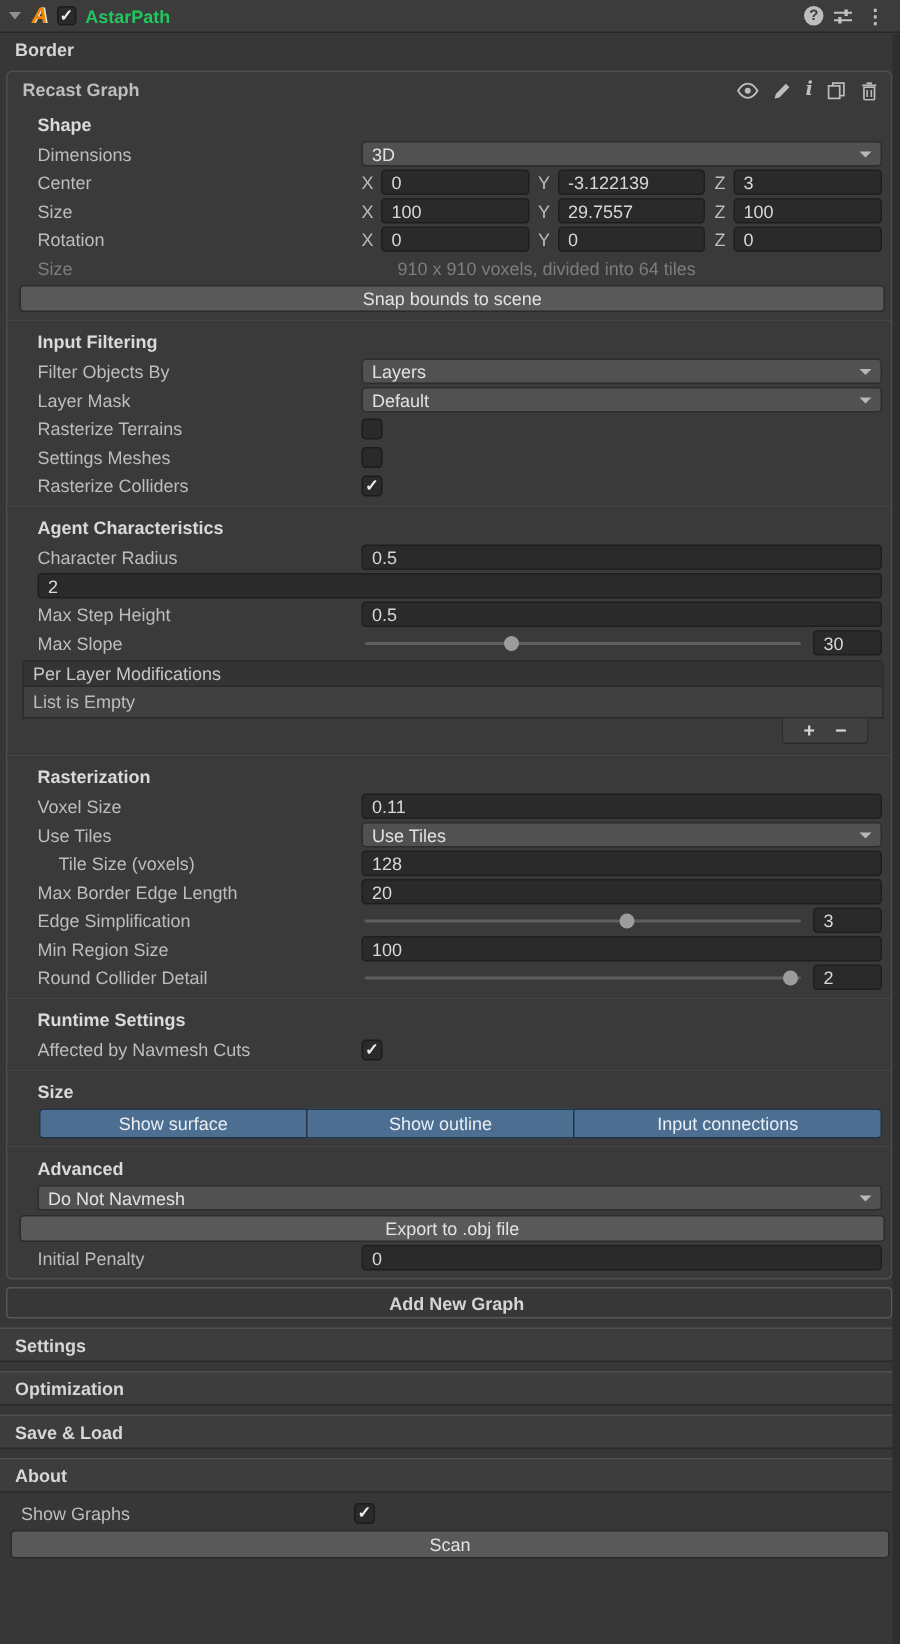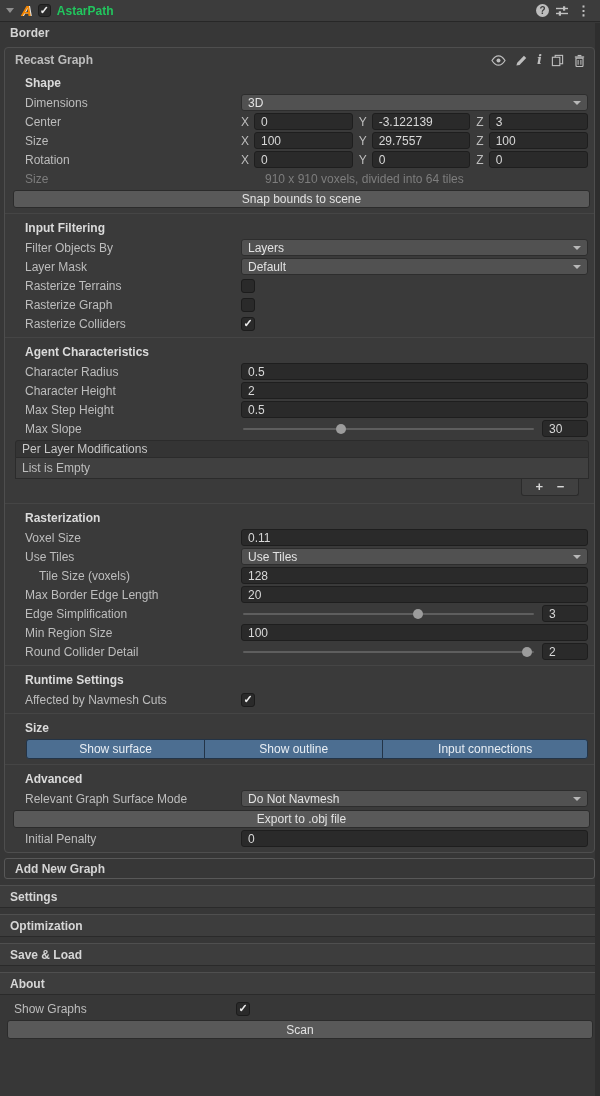--- a/index.html
+++ b/index.html
@@ -159,21 +159,21 @@
     color: #e8eef4; display: flex; align-items: center; justify-content: center;
     margin-left: -1px; cursor: default;
   }
   .dbtn:first-child { margin-left: 0; border-radius: 3px 0 0 3px; }
   .dbtn:last-child { border-radius: 0 3px 3px 0; flex: 1.15 1 0; }
   
   .add-graph {
     height: 21px; margin: 5px 5px 2px 4px;
     border: 1px solid #585858; border-radius: 3px;
     display: flex; align-items: center; padding-left: 10px;
-    font-weight: bold; color: #d4d4d4; cursor: default;
+    font-weight: bold; color: #d4d4d4; cursor: default; justify-content: center;
   }
   .section-bar {
     height: 23px; margin-top: 6px;
     background: #3d3d3d;
     border-top: 1px solid #4f4f4f; border-bottom: 1px solid #2a2a2a;
     display: flex; align-items: center; padding-left: 10px;
     font-weight: bold; color: #d6d6d6; cursor: default;
   }
   .bottom-row { margin: 5px 6px 0 14px; }
   .bottom-row .lbl { flex: 0 0 222px; }
@@ -319,39 +319,38 @@
         <span class="lbl">Layer Mask</span>
         <div class="dropdown">
             <span>Default</span>
           </div>
       </div>
       <div class="row">
         <span class="lbl">Rasterize Terrains</span>
         <span class="cb"></span>
       </div>
       <div class="row">
-        <span class="lbl">Rasterize Graph</span>
+        <span class="lbl">Settings Meshes</span>
         <span class="cb"></span>
       </div>
       <div class="row">
         <span class="lbl">Rasterize Colliders</span>
         <span class="cb checked"></span>
       </div>
     </div>
 
     <div class="divider"></div>
 
     <div class="sec">
       <div class="sech">Agent Characteristics</div>
       <div class="row">
         <span class="lbl">Character Radius</span>
         <input class="tfield" value="0.5" style="">
       </div>
       <div class="row">
-        <span class="lbl">Character Height</span>
         <input class="tfield" value="2" style="">
       </div>
       <div class="row">
         <span class="lbl">Max Step Height</span>
         <input class="tfield" value="0.5" style="">
       </div>
       <div class="row">
         <span class="lbl">Max Slope</span>
         <div class="slider">
           <div class="handle" style="left: 34%;"></div>
@@ -441,21 +440,20 @@
             <span>Input connections</span>
           </div>
       </div>
     </div>
 
     <div class="divider"></div>
 
     <div class="sec">
       <div class="sech">Advanced</div>
       <div class="row">
-        <span class="lbl">Relevant Graph Surface Mode</span>
         <div class="dropdown">
             <span>Do Not Navmesh</span>
           </div>
       </div>
       <div class="btn btn-full">
           <span>Export to .obj file</span>
         </div>
       <div class="row">
         <span class="lbl">Initial Penalty</span>
         <input class="tfield" value="0" style="">

